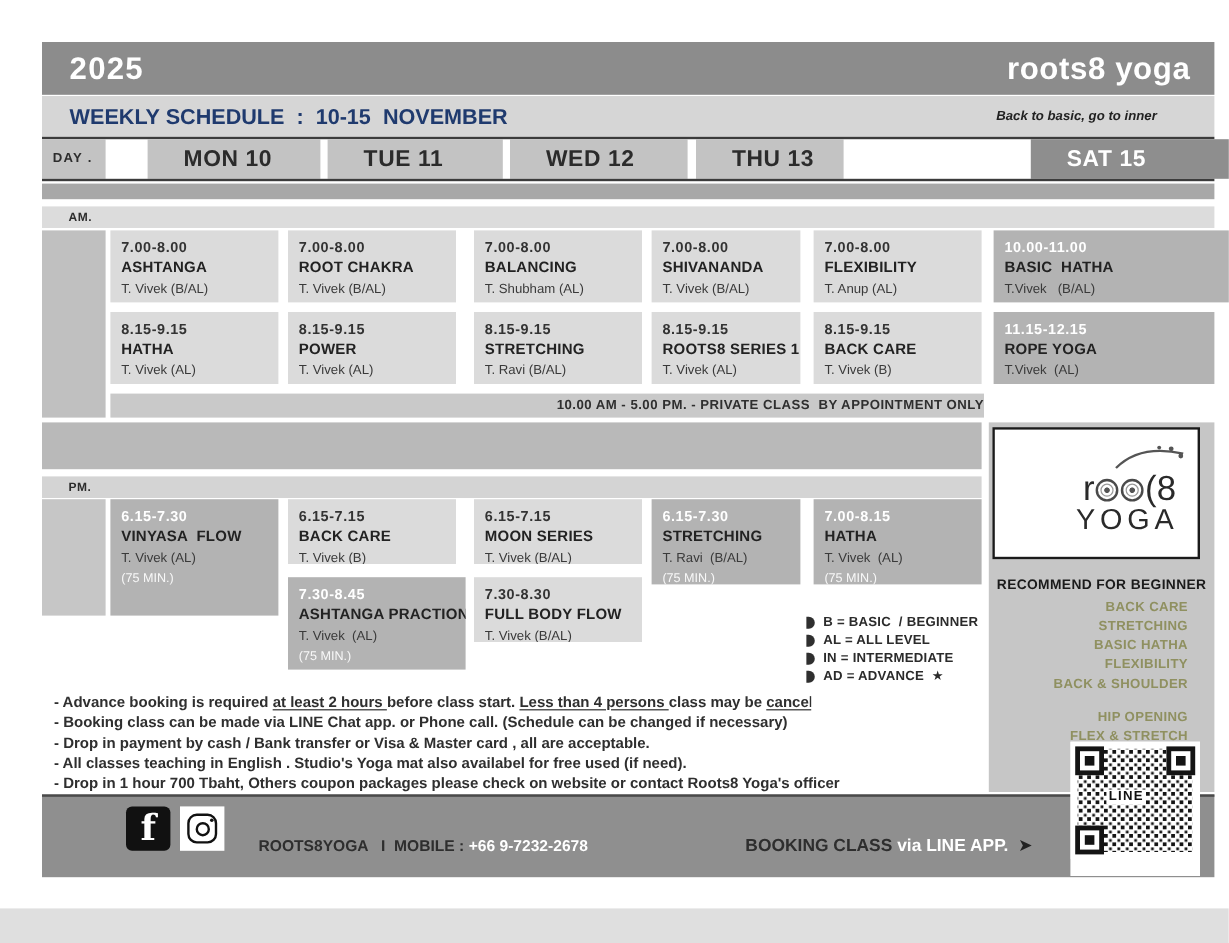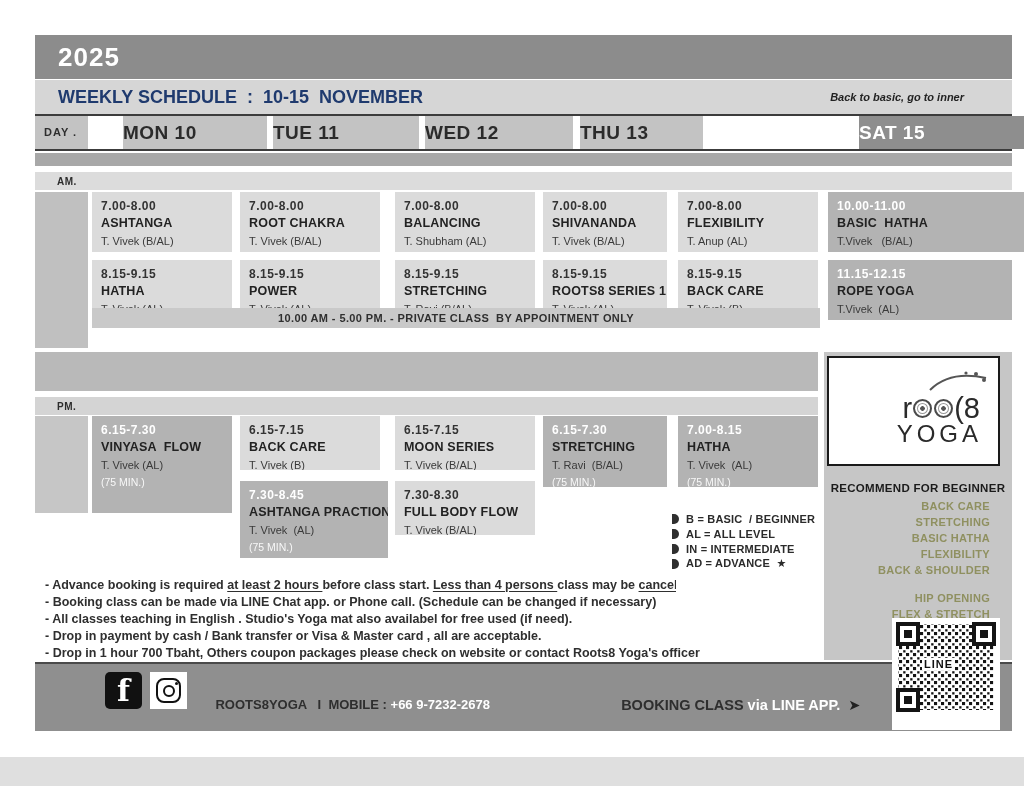--- a/index.html
+++ b/index.html
@@ -15,21 +15,21 @@
   #brand{font-size:26px;font-weight:bold;color:#fff;letter-spacing:.5px;}
   #band-title{top:80px;height:34px;background:#d6d6d6;display:flex;align-items:center;justify-content:space-between;padding:0 48px 0 23px;box-sizing:border-box;left:35px;width:977px;position:absolute;}
   #main-title{font-size:18px;font-weight:bold;color:#1f3a6e;white-space:pre;}
   #tagline{font-size:11px;font-weight:bold;font-style:italic;color:#222;}
 
   
   .rule{position:absolute;left:35px;width:977px;height:2px;background:#3c3c3c;}
   #day-row{position:absolute;left:35px;top:116px;width:977px;height:33px;}
   #day-label-box{position:absolute;left:0;top:0;width:53px;height:33px;background:#c3c3c3;}
   #day-label{position:absolute;left:9px;top:10px;font-size:11px;font-weight:bold;color:#2d2d2d;letter-spacing:1px;}
-  .day-cell{position:absolute;top:0;height:33px;background:#c3c3c3;color:#2b2b2b;font-size:19px;font-weight:bold;line-height:33px;padding-left:0;box-sizing:border-box;letter-spacing:.5px;}
+  .day-cell{position:absolute;top:0;height:33px;background:#c3c3c3;color:#2b2b2b;font-size:19px;font-weight:bold;line-height:33px;padding-left:30px;box-sizing:border-box;letter-spacing:.5px;}
   .day-cell.hl{background:#8e8e8e;color:#ffffff;}
 
   #band-under-days{top:153px;height:13px;background:#a8a8a8;}
   #am-band{top:172px;height:18px;background:#dcdcdc;}
   #pm-band{top:397px;height:18px;background:#d4d4d4;width:783px !important;}
   .section-label{position:absolute;left:57px;font-size:10px;font-weight:bold;color:#2d2d2d;letter-spacing:.5px;}
   #am-label{top:176px;}
   #pm-label{top:401px;}
 
   #am-sidebar{left:35px;top:192px;width:53px;height:156px;background:#c0c0c0;}
@@ -38,22 +38,22 @@
 
   
   .cell{position:absolute;background:#dbdbdb;box-sizing:border-box;padding:7px 9px;overflow:hidden;}
   .cell.dark{background:#b3b3b3;}
   .c-time{font-size:12px;font-weight:bold;color:#333;letter-spacing:.5px;white-space:pre;}
   .cell.dark .c-time{color:#ffffff;}
   .c-name{font-size:12.5px;font-weight:bold;color:#222;margin-top:3px;letter-spacing:.2px;white-space:pre;}
   .c-teacher{font-size:11px;color:#3a3a3a;margin-top:5px;white-space:pre;}
   .c-dur{font-size:10.5px;color:rgba(255,255,255,.9);margin-top:5px;white-space:pre;}
 
-  #banner{position:absolute;left:92px;top:308px;width:728px;height:20px;background:#c9c9c9;
-          font-size:11px;font-weight:bold;color:#2f2f2f;text-align:center;line-height:20px;letter-spacing:.4px;white-space:pre;}
+  #banner{position:absolute;left:92px;top:328px;width:728px;height:20px;background:#c9c9c9;
+          font-size:11px;font-weight:bold;color:#2f2f2f;text-align:right;line-height:20px;letter-spacing:.4px;white-space:pre;}
 
   
   #right-panel{position:absolute;left:824px;top:352px;width:188px;height:308px;background:#c6c6c6;}
   #logo-box{position:absolute;left:827px;top:356px;width:173px;height:110px;background:#ffffff;border:2.5px solid #1a1a1a;box-sizing:border-box;}
   #logo-line{position:absolute;right:18px;top:34px;font-size:29px;color:#2a2a2a;display:flex;align-items:center;}
   .mandala{display:inline-block;width:19px;height:19px;border-radius:50%;border:2px solid #4a4a4a;box-sizing:border-box;margin:0 1px;
            background:radial-gradient(circle at 50% 50%, #555 2px, rgba(0,0,0,0) 2.6px);box-shadow:inset 0 0 0 2px #fff, inset 0 0 0 3px #999;}
   #logo-sub{position:absolute;right:16px;top:62px;font-size:24px;color:#2a2a2a;letter-spacing:4px;}
   #vine{position:absolute;right:8px;top:10px;}
 
@@ -96,20 +96,21 @@
 
   #bottom-strip{position:absolute;left:0;top:757px;width:1024px;height:29px;background:#dfdfdf;}
 </style>
 </head>
 <body>
 
 <div id="poster">
 
   <div id="band-top">
     <span id="year">2025</span>
+    <span id="brand">roots8 yoga</span>
   </div>
 
   <div id="band-title">
     <span id="main-title">WEEKLY SCHEDULE  :  10-15  NOVEMBER</span>
     <span id="tagline">Back to basic, go to inner</span>
   </div>
 
   <div class="rule" style="top:114px"></div>
   <div id="day-row">
     <div id="day-label-box"></div>
@@ -282,22 +283,22 @@
       </div>
       <div class="legend-row">
         <div class="legend-bullet"></div>
         <div class="legend-text">AD = ADVANCE  ★</div>
       </div>
     </div>
 
   <div id="notes">
       <div class="note-line"><span>- Advance booking is required </span><span class="note-u">at least 2 hours </span><span>before class start. </span><span class="note-u">Less than 4 persons </span><span>class may be </span><span class="note-u">cancel</span></div>
       <div class="note-line"><span>- Booking class can be made via LINE Chat app.  or Phone call. (Schedule can be changed if necessary)</span></div>
+      <div class="note-line"><span>- Drop in payment  by cash / Bank transfer or Visa &amp; Master card , all are acceptable.</span></div>
       <div class="note-line"><span>- All classes teaching in English .  Studio's Yoga mat also availabel for free used (if need).</span></div>
-      <div class="note-line"><span>- Drop in payment  by cash / Bank transfer or Visa &amp; Master card , all are acceptable.</span></div>
       <div class="note-line"><span>- Drop in 1 hour 700 Tbaht, Others coupon packages please check on website or contact Roots8 Yoga's officer</span></div>
     </div>
 
   <div id="footer-bar"></div>
   <div id="fb-icon">
     <span>f</span>
   </div>
   <div id="ig-icon">
     <div id="ig-frame"></div>
     <div id="ig-lens"></div>

